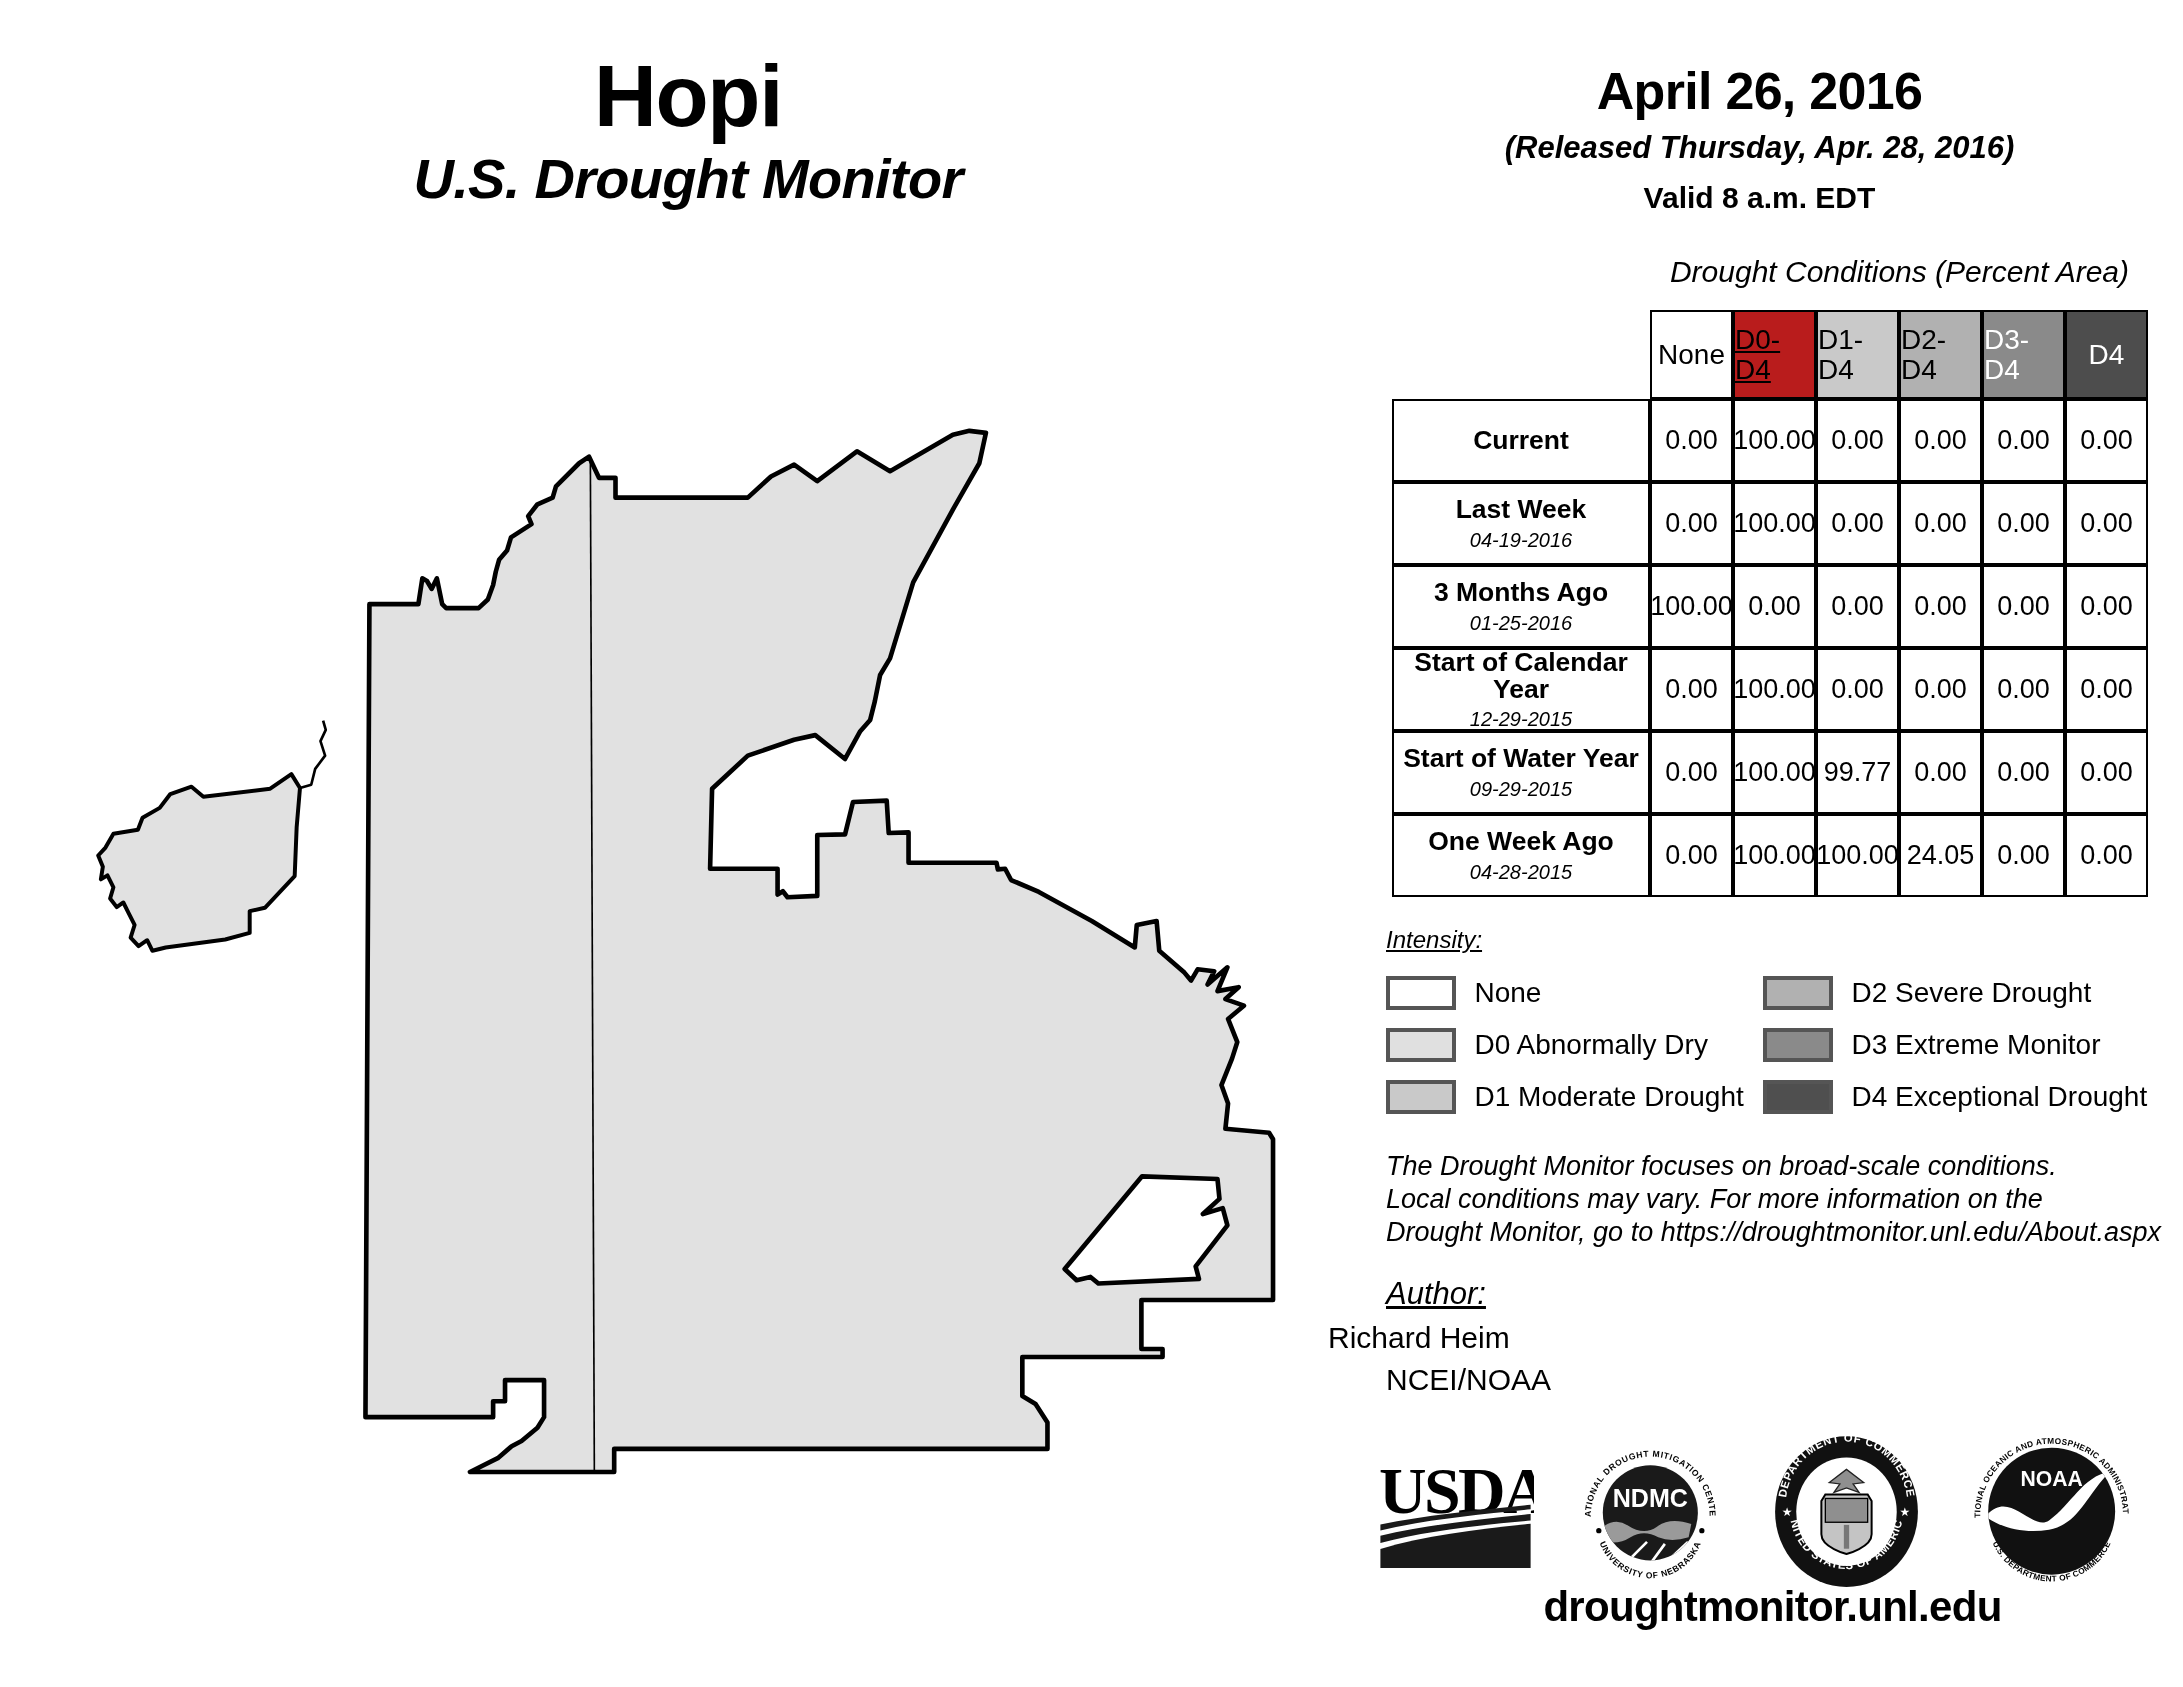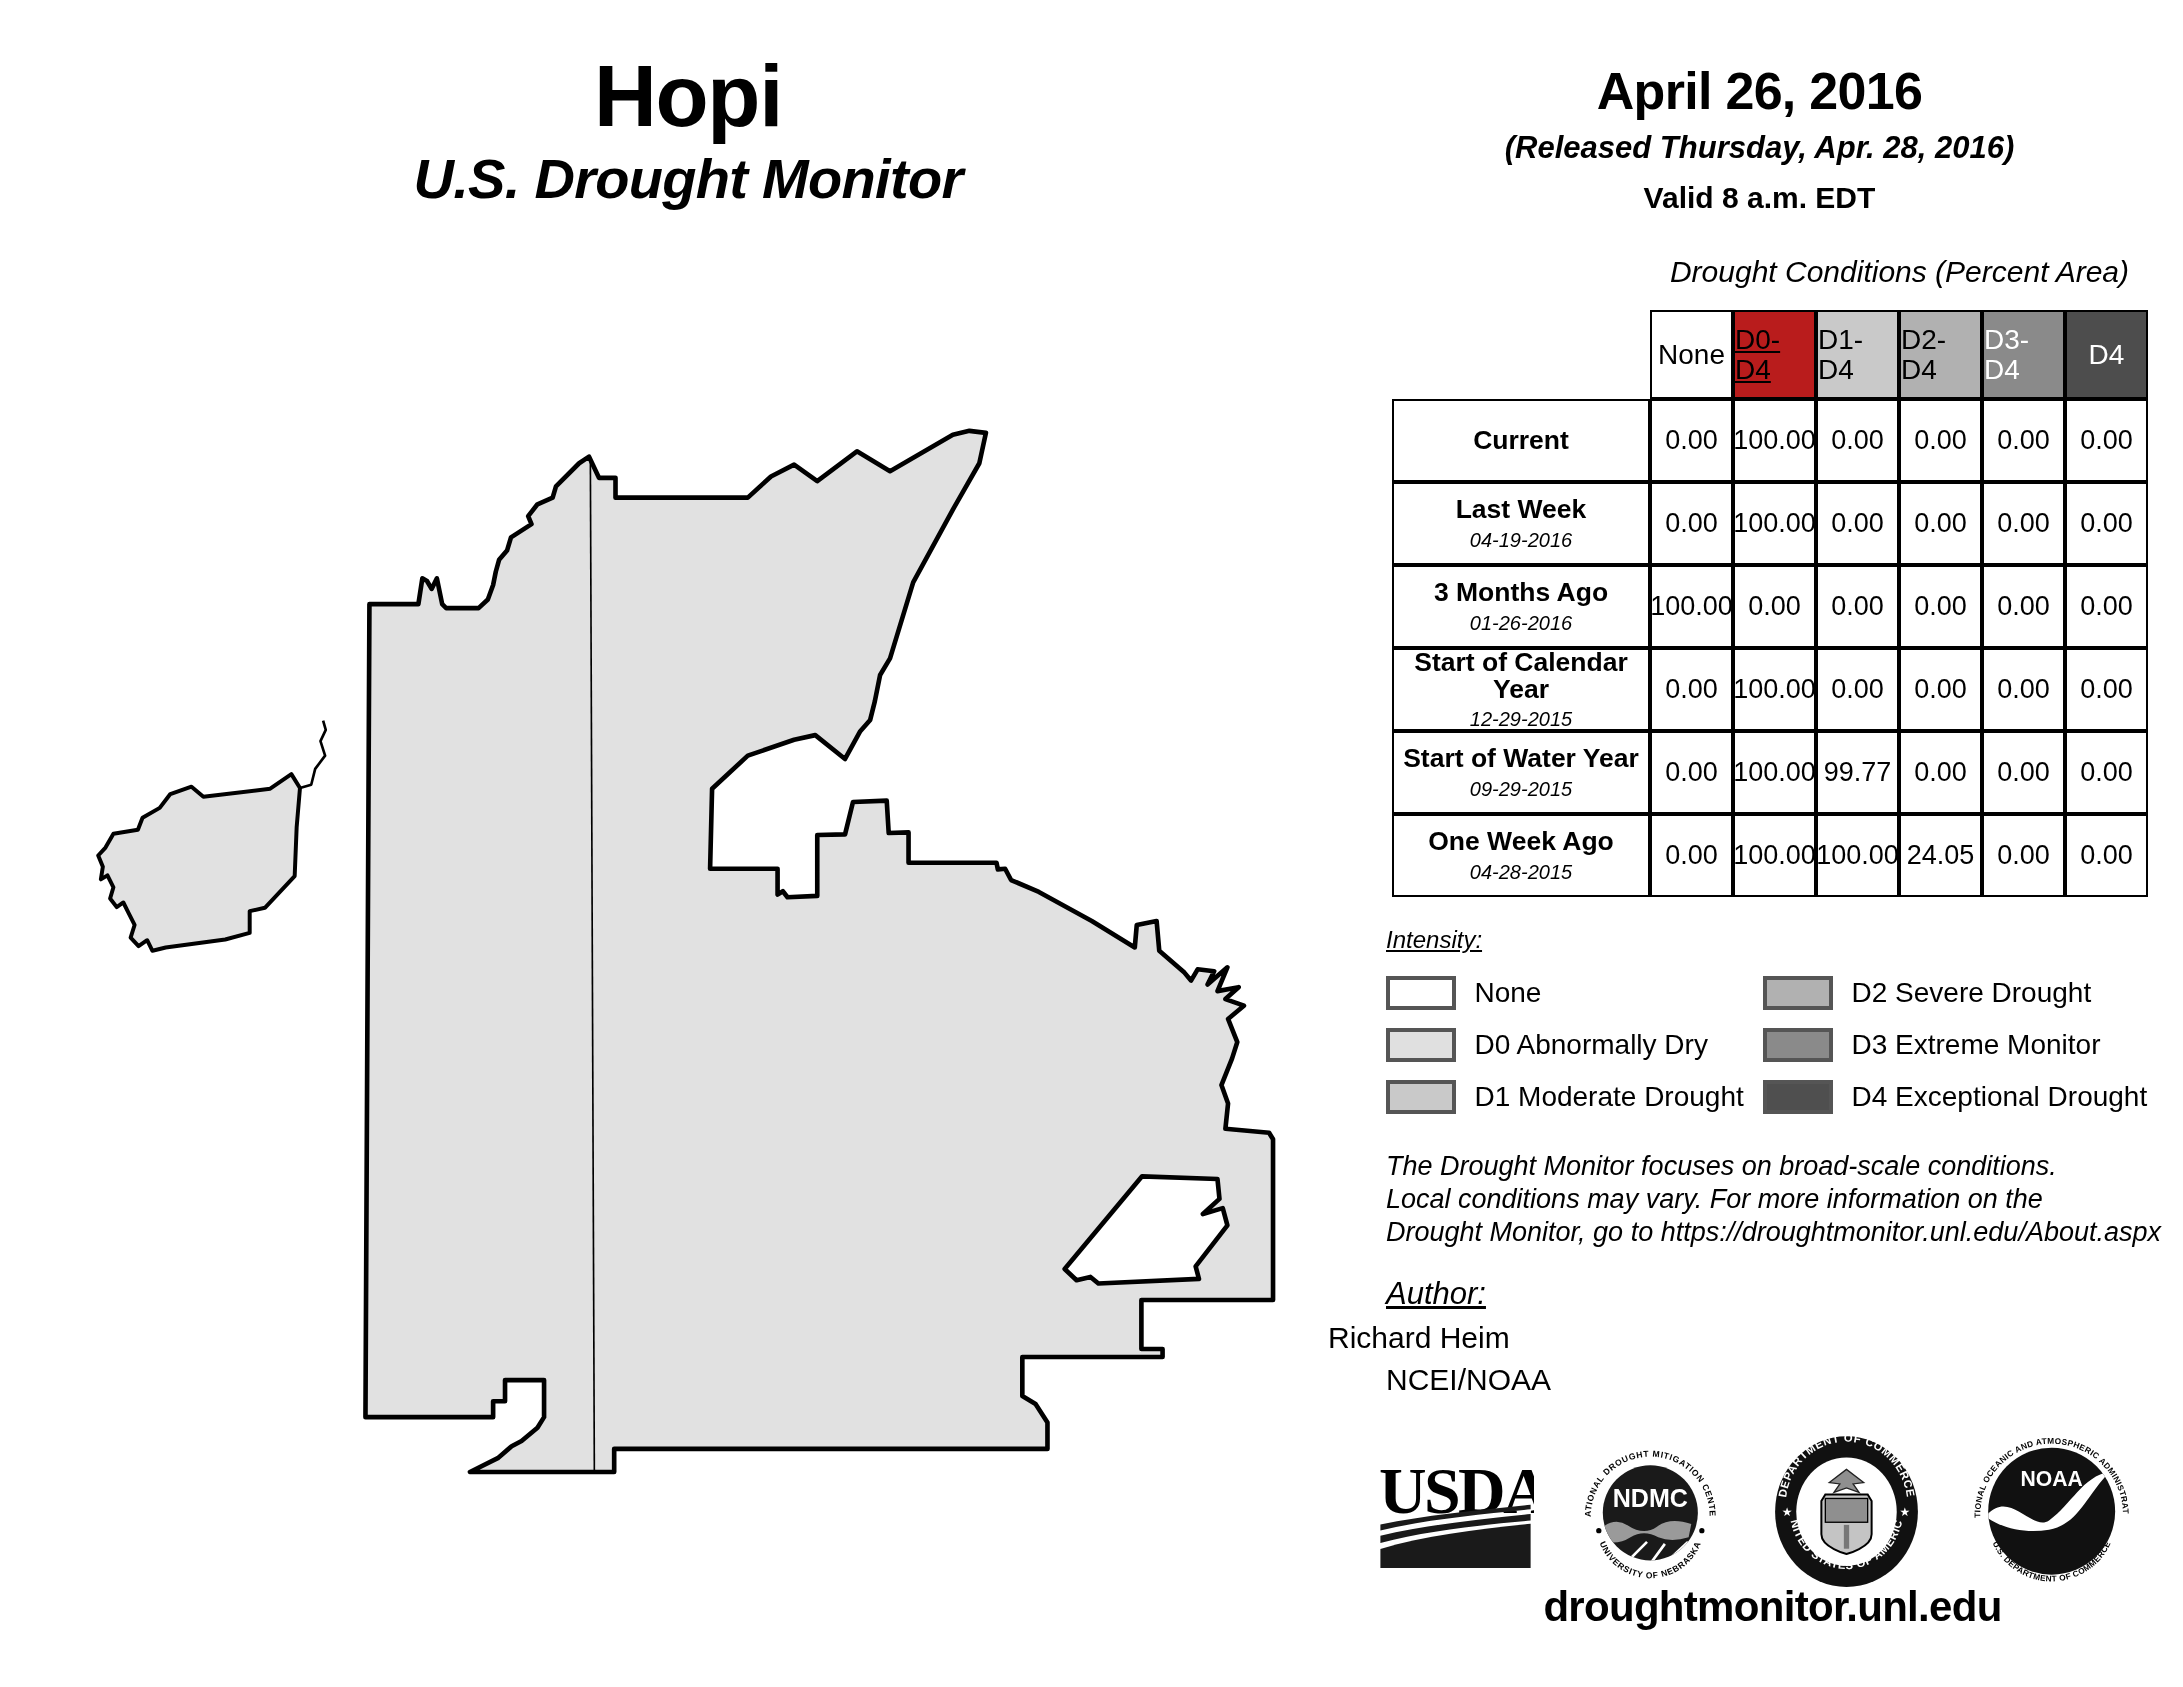--- a/index.html
+++ b/index.html
@@ -119,21 +119,21 @@
   </div>
   <div class="cell">0.00</div>
   <div class="cell">100.00</div>
   <div class="cell">0.00</div>
   <div class="cell">0.00</div>
   <div class="cell">0.00</div>
   <div class="cell">0.00</div>
 
   <div class="cell">
     <span class="rowlabel">3 Months Ago</span>
-    <span class="rowdate">01-26-2016</span>
+    <span class="rowdate">01-25-2016</span>
   </div>
   <div class="cell">100.00</div>
   <div class="cell">0.00</div>
   <div class="cell">0.00</div>
   <div class="cell">0.00</div>
   <div class="cell">0.00</div>
   <div class="cell">0.00</div>
 
   <div class="cell">
     <span class="rowlabel">Start of Calendar Year</span>

